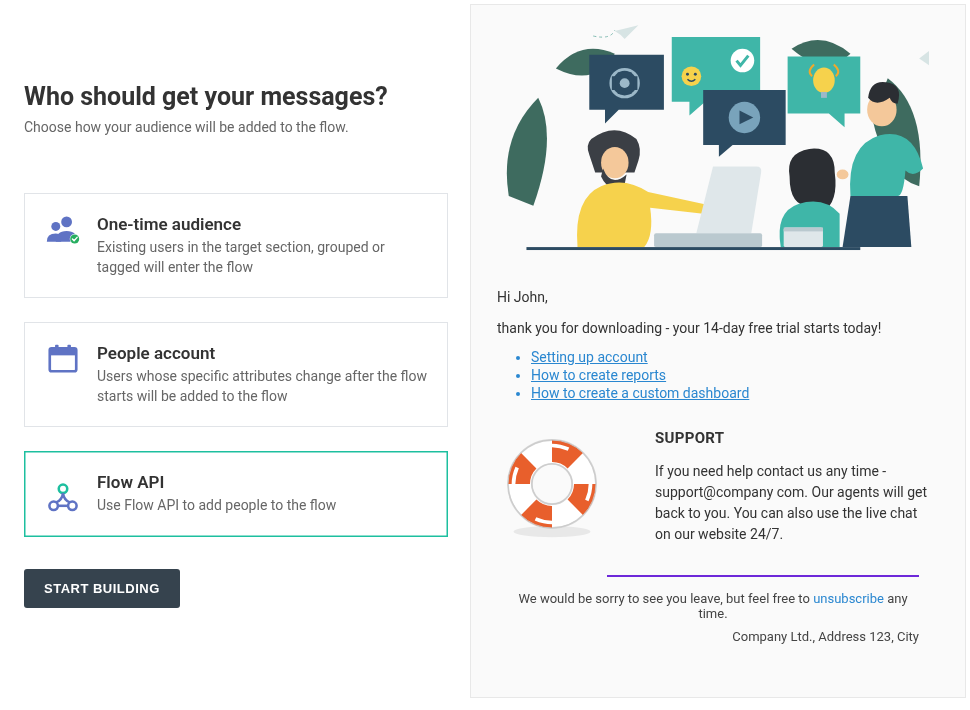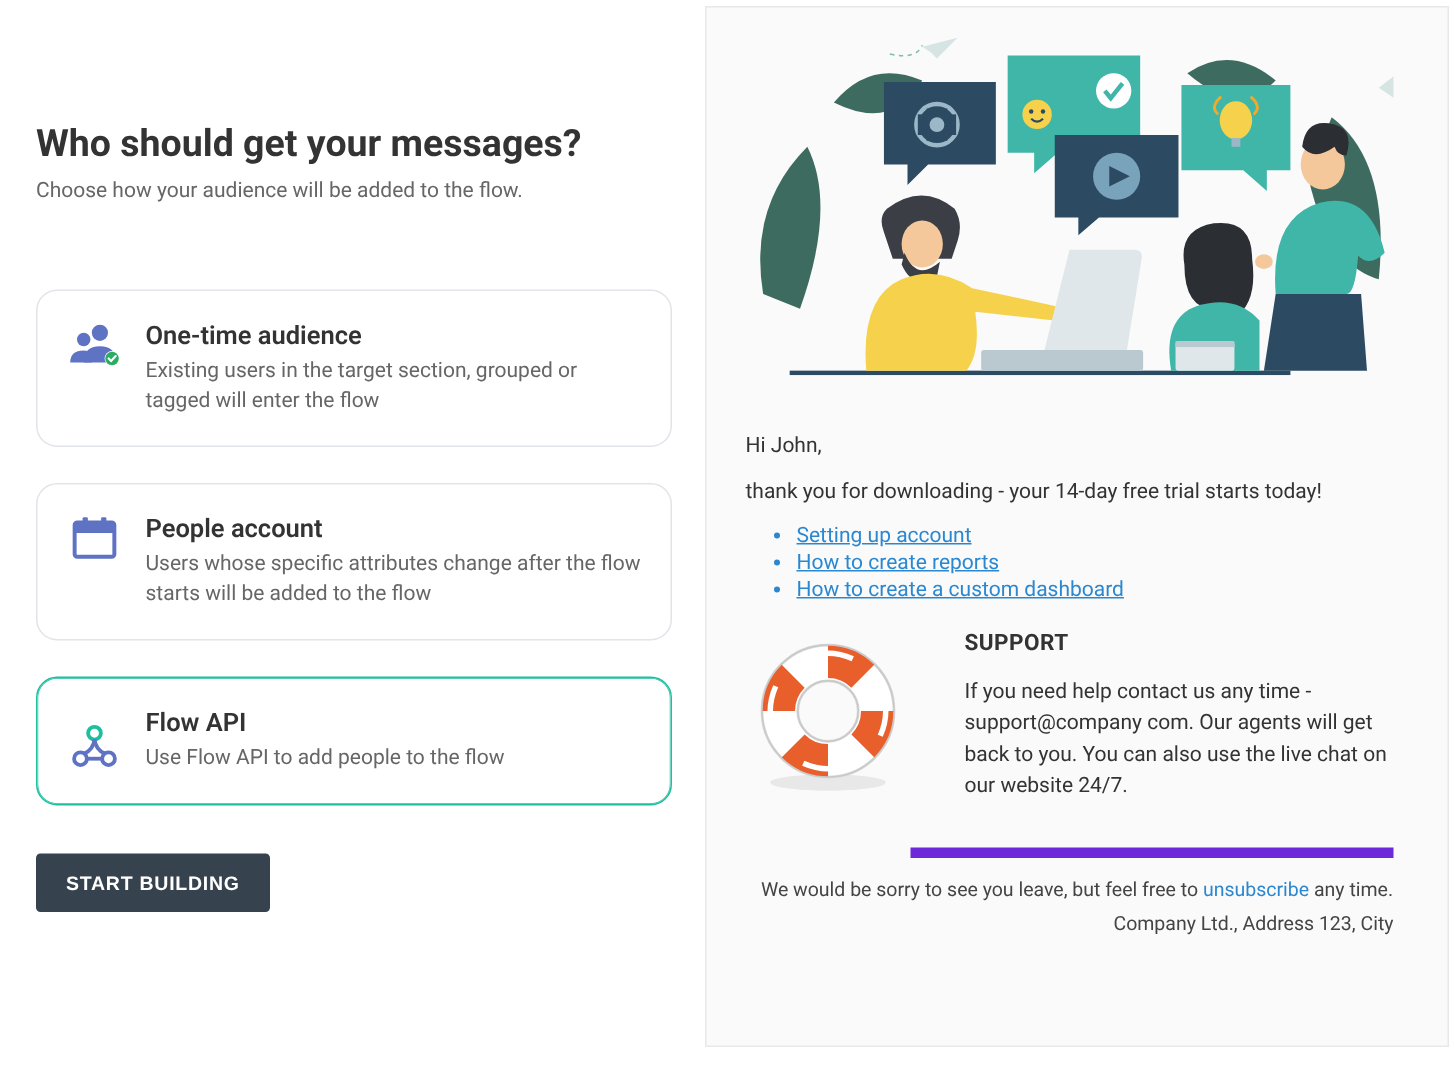--- a/index.html
+++ b/index.html
@@ -25,21 +25,21 @@
     margin-top: 58px;
     margin-bottom: 8px;
   }
   .subtitle {
     font-size: 14px;
     color: #666;
     margin-bottom: 58px;
   }
   .option {
     border: 1px solid #e1e4e8;
-    border-radius: 14px;
+    border-radius: 0;
     padding: 20px 18px 20px 18px;
     margin-bottom: 24px;
     display: flex;
     flex-direction: row;
     cursor: pointer;
     background: #fff;
   }
   .option.selected {
     border: 1px solid #1dbf9f;
     box-shadow: 0 0 0 0.5px #1dbf9f inset;
@@ -96,23 +96,23 @@
     margin-bottom: 16px;
   }
   .hero svg { width: 100%; height: 100%; display: block; }
   .email-body p { margin-bottom: 10px; line-height: 1.5; }
   .email-body ul { padding-left: 34px; margin-bottom: 16px; }
   .email-body li { color: #2a87d0; margin-bottom: 2px; font-size: 14px; }
   .email-body li span { cursor: pointer; text-decoration: underline; }
   .support-row {
     display: flex;
     flex-direction: row;
-    gap: 26px;
+    gap: 38px;
     align-items: flex-start;
-    margin-top: 18px;
+    margin-top: 28px;
   }
   .lifebuoy-wrap {
     width: 120px;
     flex: 0 0 120px;
   }
   .support-body { flex: 1; }
   .support-title {
     font-weight: 700;
     font-size: 15px;
     margin-bottom: 14px;
@@ -120,23 +120,24 @@
   }
   .support-text {
     font-size: 14px;
     line-height: 1.5;
   }
   .footer {
     text-align: center;
     font-size: 13px;
     color: #444;
     margin-top: 30px;
-    border-top: 7px solid #6d28d9;
+    border-top: 2px solid #6d28d9;
     padding-top: 14px;
     margin-left: 110px;
+    margin-right: 10px;
   }
   .footer .unsub-line { margin-bottom: 8px; margin-left: -100px; }
   .footer .addr { margin-left: -100px; text-align: right; }
   .footer .link { color: #2a87d0; cursor: pointer; }
 </style>
 </head>
 <body>
 
 <div class="left">
   <h1>Who should get your messages?</h1>

